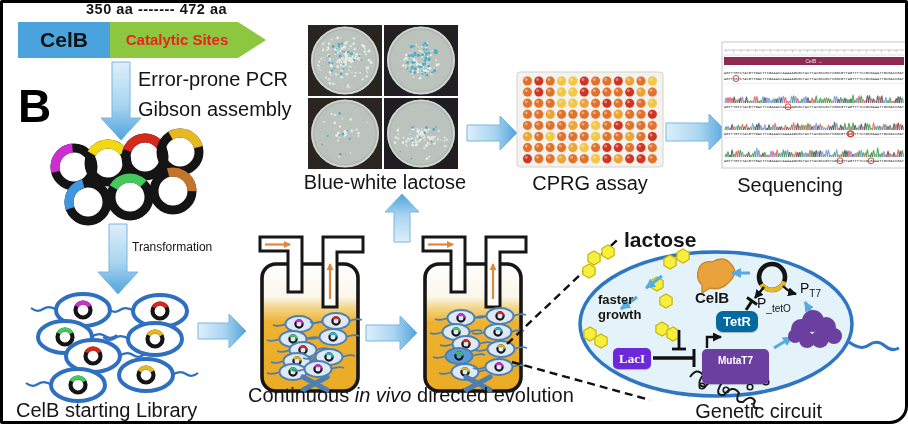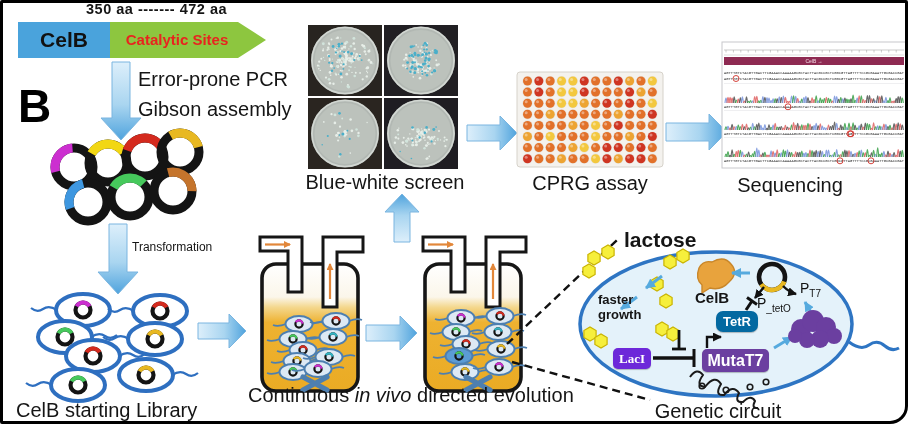--- a/index.html
+++ b/index.html
@@ -11,31 +11,31 @@
   .b18{font-size:12px}
   .aa{left:86px;top:1px;width:176px;font-size:14.5px;font-weight:bold;letter-spacing:.5px}
   .gene{left:18px;top:22px;width:92px;height:36px;line-height:36px;font-size:21px;font-weight:bold;text-align:center;color:#111}
   .domain{left:112px;top:22px;width:130px;height:36px;line-height:36px;font-size:15px;font-weight:bold;text-align:center;color:#e8241f}
   .panelb{left:18px;top:80px;font-size:46px;font-weight:bold;color:#000}
   .step1a{left:138px;top:68px}
   .step1b{left:138px;top:98px}
   .transf{left:132px;top:241px}
   .libl{left:16px;top:399px}
   .evol{left:248px;top:384px}
-  .circl{left:648px;top:400px;width:140px;text-align:center}
+  .circl{left:682px;top:400px;width:140px;text-align:right}
   .bwl{left:300px;top:171px;width:170px;text-align:center}
   .cprgl{left:530px;top:172px;width:120px;text-align:center}
   .seql{left:730px;top:174px;width:120px;text-align:center}
   .lactose{left:624px;top:228px;font-size:21px;font-weight:bold}
   .faster{left:598px;top:293px;font-size:13px;font-weight:bold;line-height:14.5px}
   .celbp{left:695px;top:289px;font-size:15px;font-weight:bold}
   .gbox{position:absolute;z-index:3;color:#fff;font-weight:bold;text-align:center;box-shadow:0 1px 1px rgba(0,0,0,.25)}
   .tetr{left:716px;top:311px;width:42px;height:21px;line-height:21px;border-radius:7px;background:#0369a1;font-size:13px}
   .laci{left:613px;top:348px;width:38px;height:21px;line-height:21px;border-radius:5px;background:#6d28d9;font-size:13px;font-family:"Liberation Serif",serif}
-  .mutat7{left:702px;top:349px;width:67px;height:23px;line-height:23px;border-radius:5px;background:#6b3fa0;font-size:16px}
+  .mutat7{left:702px;top:349px;width:67px;height:35px;line-height:23px;border-radius:5px;background:#6b3fa0;font-size:10px}
   .plbl{position:absolute;z-index:3;font-weight:normal;color:#111;font-size:14px}
   .plbl sub{font-size:10px}
   .pteto{left:757px;top:295px}
   .pt7{left:800px;top:280px}
   i{font-style:italic}
 </style>
 </head>
 <body>
 
 <svg id="gfx" width="908" height="424">
@@ -1657,21 +1657,21 @@
 <div class="lbl aa">350 aa -------  472 aa</div>
 <div class="lbl gene">CelB</div>
 <div class="lbl domain">Catalytic Sites</div>
 <div class="lbl panelb">B</div>
 <div class="lbl b20 step1a">Error-prone PCR</div>
 <div class="lbl b20 step1b">Gibson assembly</div>
 <div class="lbl b18 transf">Transformation</div>
 <div class="lbl b20 libl">CelB starting Library</div>
 <div class="lbl b20 evol"><span>Continuous </span><i>in vivo</i><span> directed evolution</span></div>
 <div class="lbl b20 circl">Genetic circuit</div>
-<div class="lbl b20 bwl">Blue-white screen</div>
+<div class="lbl b20 bwl">Blue-white lactose</div>
 <div class="lbl b20 cprgl">CPRG assay</div>
 <div class="lbl b20 seql">Sequencing</div>
 
 <div class="lbl lactose">lactose</div>
 <div class="lbl faster"><span>faster</span><br><span>growth</span></div>
 <div class="lbl celbp">CelB</div>
 <div class="gbox tetr">TetR</div>
 <div class="gbox laci">LacI</div>
 <div class="gbox mutat7">MutaT7</div>
 <div class="plbl pteto"><span>P</span><sub>_tetO</sub></div>

